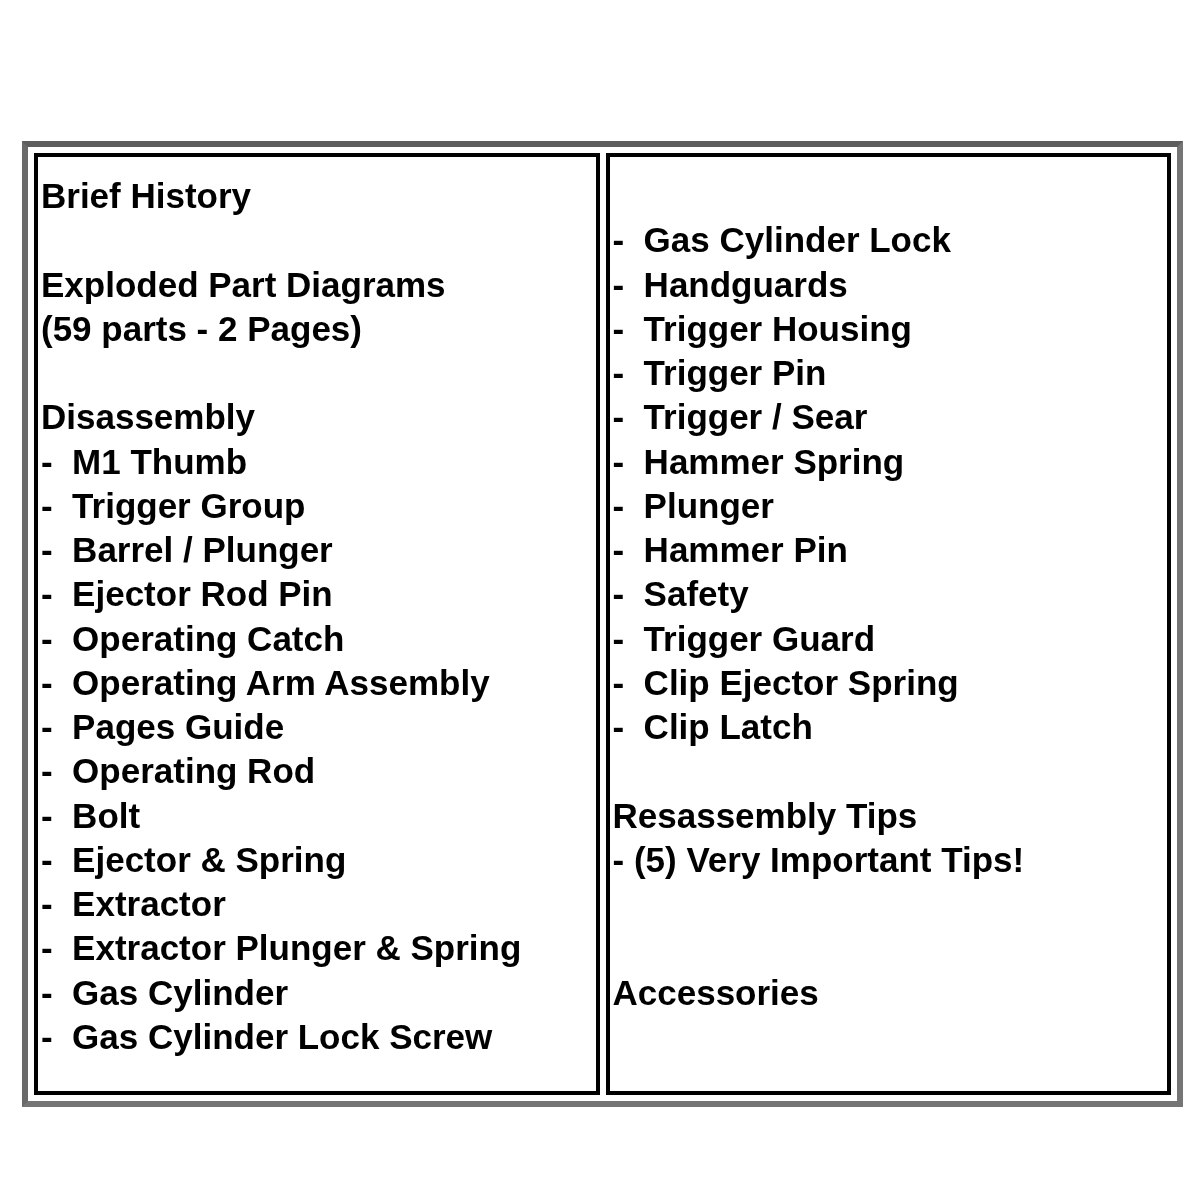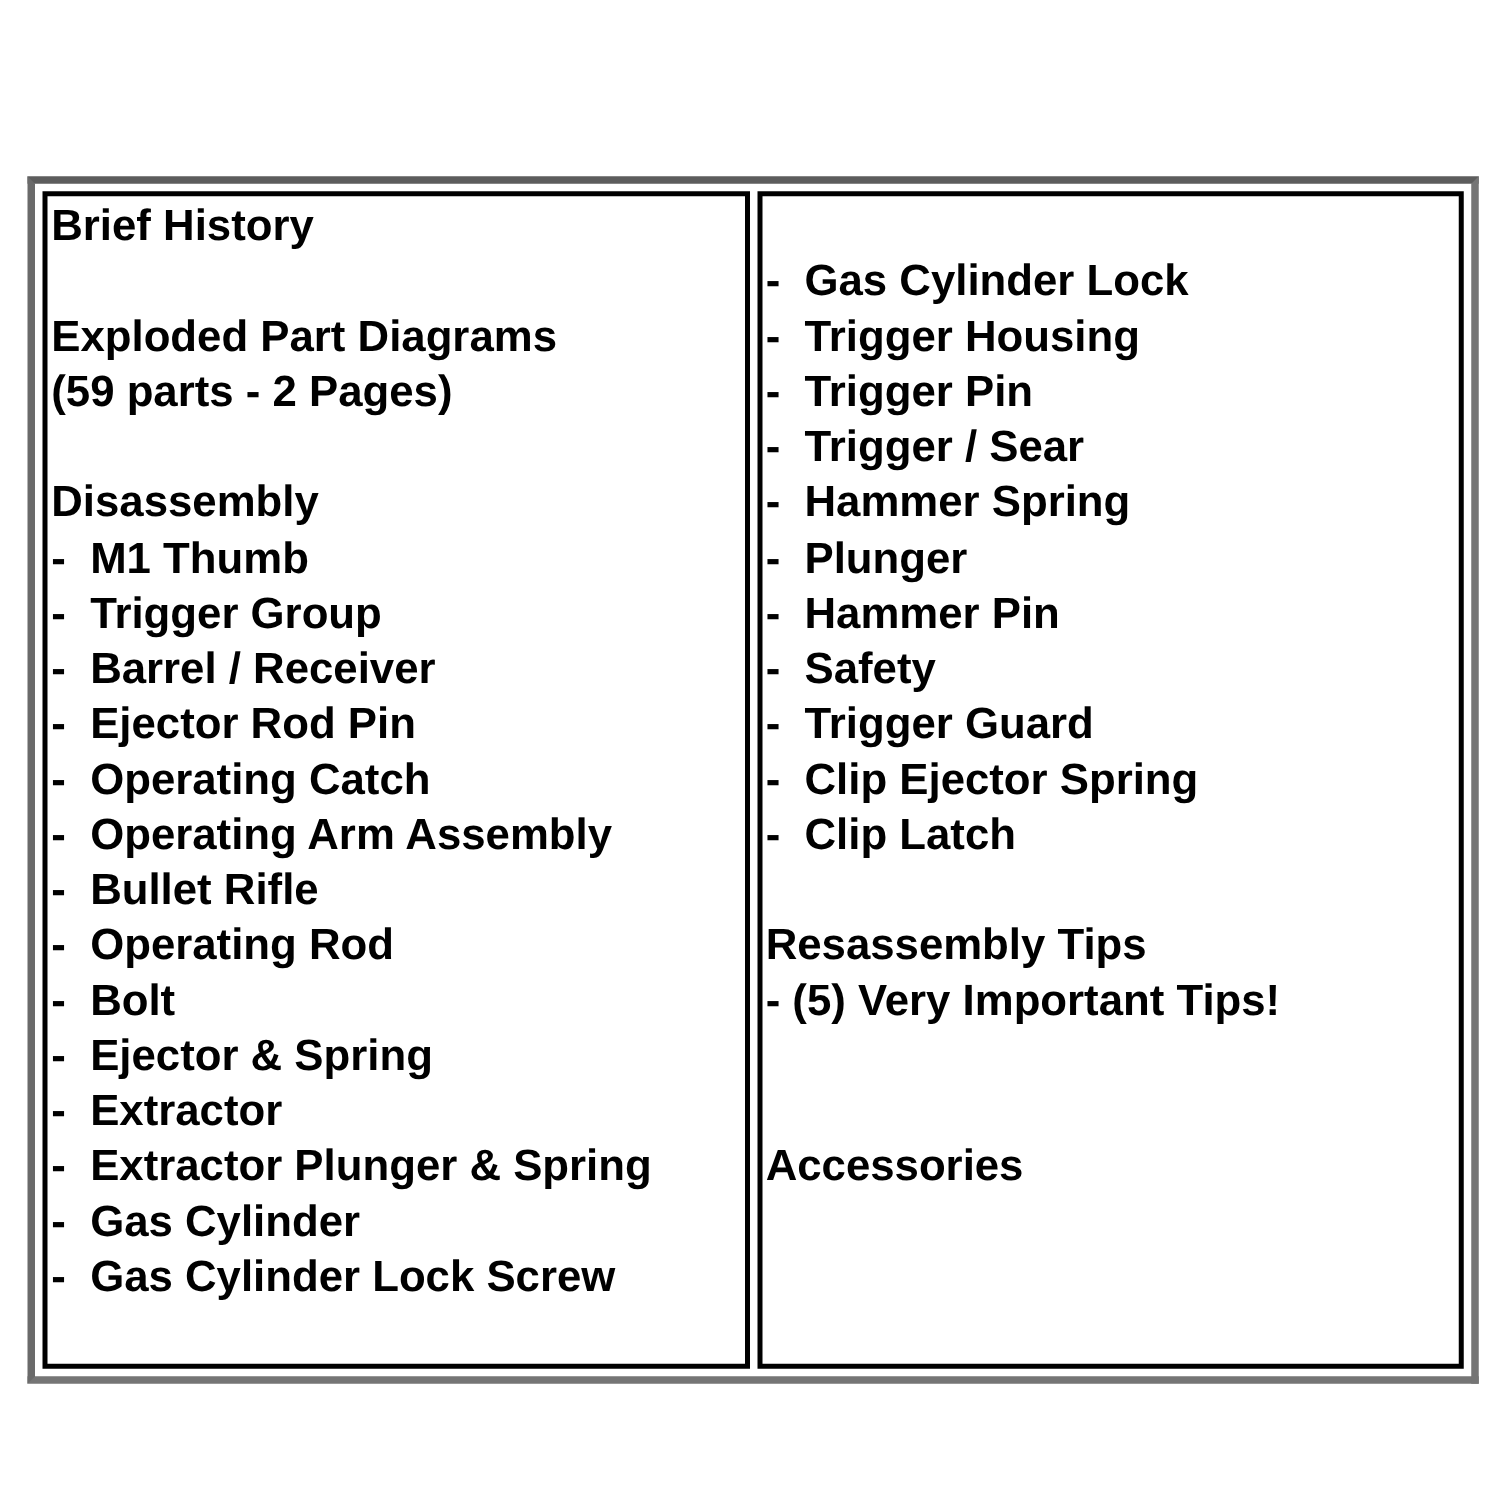--- a/index.html
+++ b/index.html
@@ -30,21 +30,21 @@
     background: #ffffff;
     padding: 6px;
     display: flex;
     gap: 6px;
   }
   .toc-cell {
     flex: 1 1 0;
     box-sizing: border-box;
     border: 4px solid #000000;
     background: #ffffff;
-    padding: 2px 2px 0 3px;
+    padding: 17px 2px 0 3px;
     overflow: hidden;
   }
   .line {
     height: 44.25px;
     line-height: 44.25px;
     font-size: 35px;
     color: #000000;
     white-space: pre;
     font-weight: 700;
     overflow: hidden;
@@ -61,37 +61,38 @@
 
     <div class="toc-cell">
       <div class="line bold">Brief History</div>
       <div class="line"></div>
       <div class="line bold">Exploded Part Diagrams</div>
       <div class="line">(59 parts - 2 Pages)</div>
       <div class="line"></div>
       <div class="line bold">Disassembly</div>
       <div class="line">-  M1 Thumb</div>
       <div class="line">-  Trigger Group</div>
-      <div class="line">-  Barrel / Receiver</div>
+      <div class="line">-  Barrel / Plunger</div>
       <div class="line">-  Ejector Rod Pin</div>
       <div class="line">-  Operating Catch</div>
       <div class="line">-  Operating Arm Assembly</div>
-      <div class="line">-  Bullet Rifle</div>
+      <div class="line">-  Pages Guide</div>
       <div class="line">-  Operating Rod</div>
       <div class="line">-  Bolt</div>
       <div class="line">-  Ejector &amp; Spring</div>
       <div class="line">-  Extractor</div>
       <div class="line">-  Extractor Plunger &amp; Spring</div>
       <div class="line">-  Gas Cylinder</div>
       <div class="line">-  Gas Cylinder Lock Screw</div>
     </div>
 
     <div class="toc-cell">
       <div class="line"></div>
       <div class="line">-  Gas Cylinder Lock</div>
+      <div class="line">-  Handguards</div>
       <div class="line">-  Trigger Housing</div>
       <div class="line">-  Trigger Pin</div>
       <div class="line">-  Trigger / Sear</div>
       <div class="line">-  Hammer Spring</div>
       <div class="line">-  Plunger</div>
       <div class="line">-  Hammer Pin</div>
       <div class="line">-  Safety</div>
       <div class="line">-  Trigger Guard</div>
       <div class="line">-  Clip Ejector Spring</div>
       <div class="line">-  Clip Latch</div>

